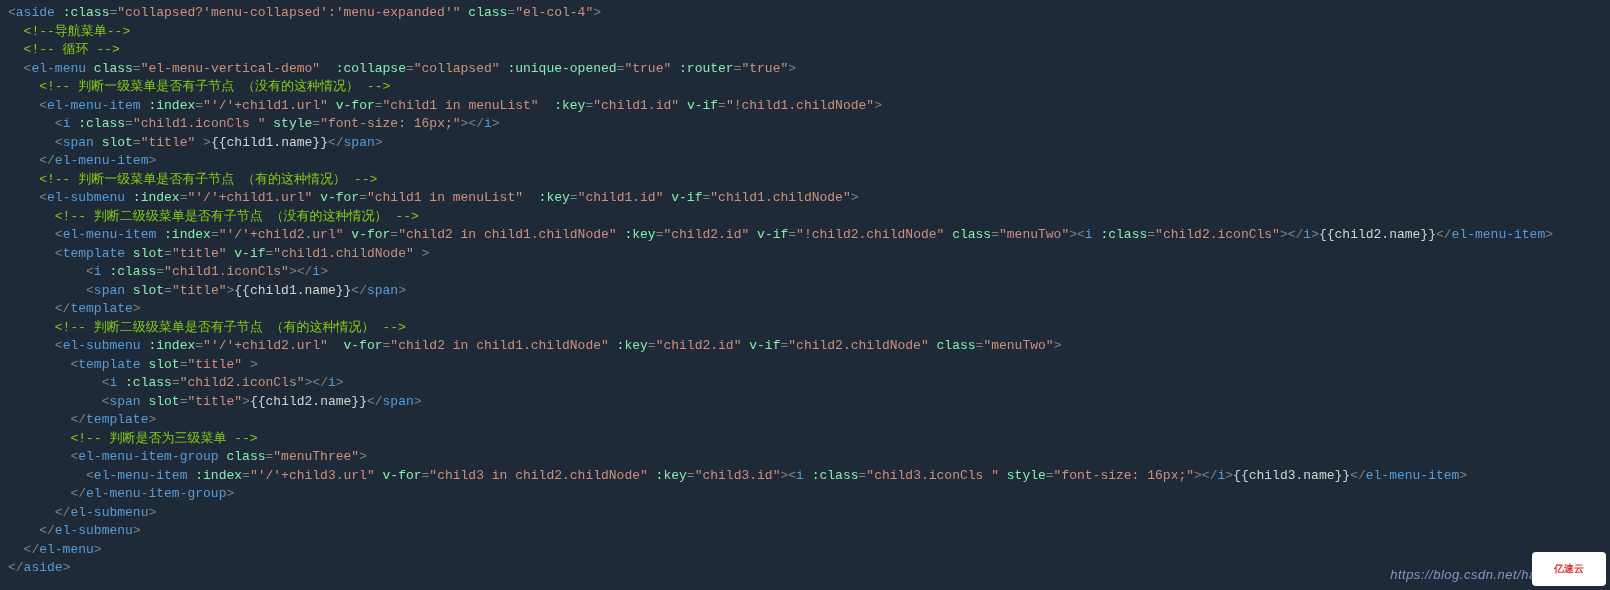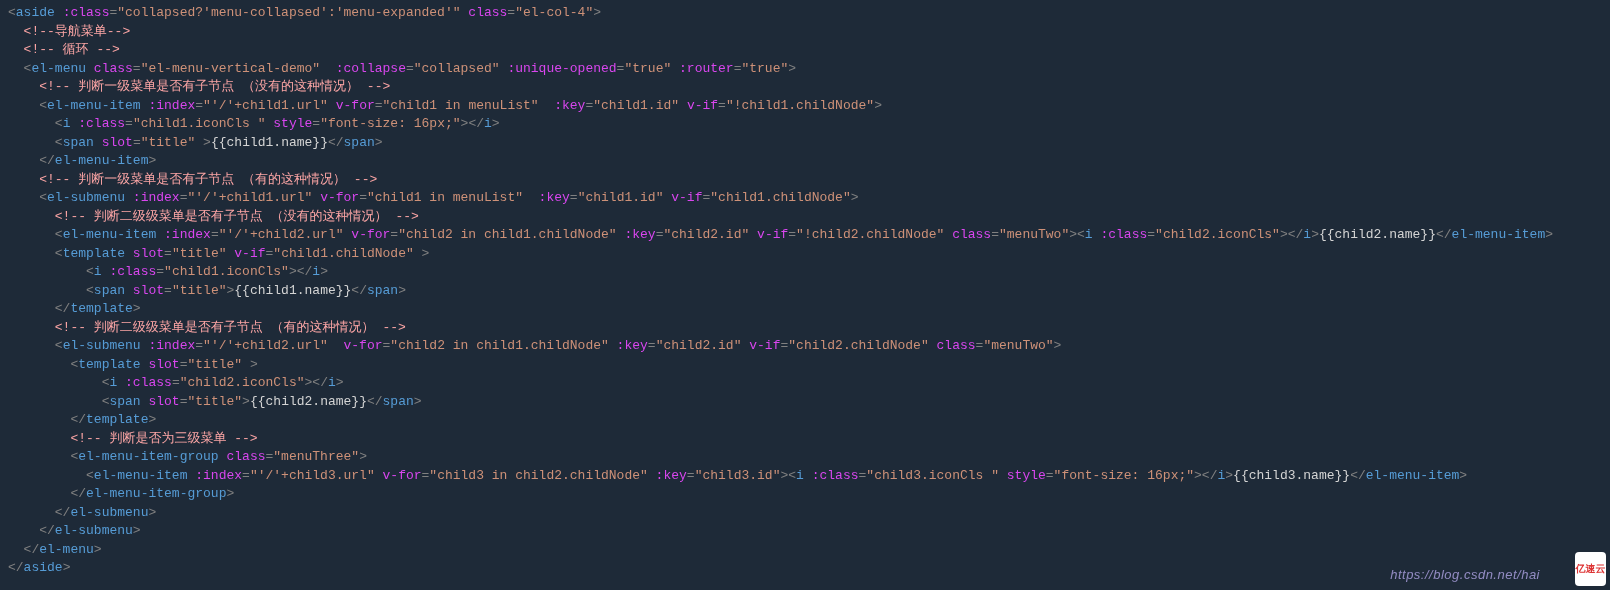--- a/index.html
+++ b/index.html
@@ -16,40 +16,40 @@
     position: relative;
   }
   pre {
     margin: 0;
     padding: 4px 0 0 8px;
     white-space: pre;
     font-family: inherit;
   }
   .p  { color: #808080; }   
   .t  { color: #569cd6; text-align: center; }   
-  .a  { color: #d946ef; }   
+  .a  { color: #86efac; }   
   .s  { color: #ce9178; }   
-  .c  { color: #fca5a5; margin-top: 20px; }   
+  .c  { color: #84cc16; margin-top: 20px; }   
   .w  { color: #d4d4d4; text-align: right; }   
   .watermark {
     position: absolute;
     right: 70px;
     bottom: 6px;
     color: #c4b5fd;
     font-family: Arial, sans-serif;
     font-size: 13px;
     font-style: italic;
     opacity: 0.7;
     letter-spacing: 0.5px;
   }
   .logo {
     position: absolute;
     right: 4px;
     bottom: 4px;
-    width: 31px;
+    width: 74px;
     height: 34px;
     background: #fff;
     border-radius: 4px;
     display: flex;
     align-items: center;
     justify-content: center;
     font-size: 10px;
     color: #d33;
     font-family: Arial, sans-serif;
     font-weight: bold;

